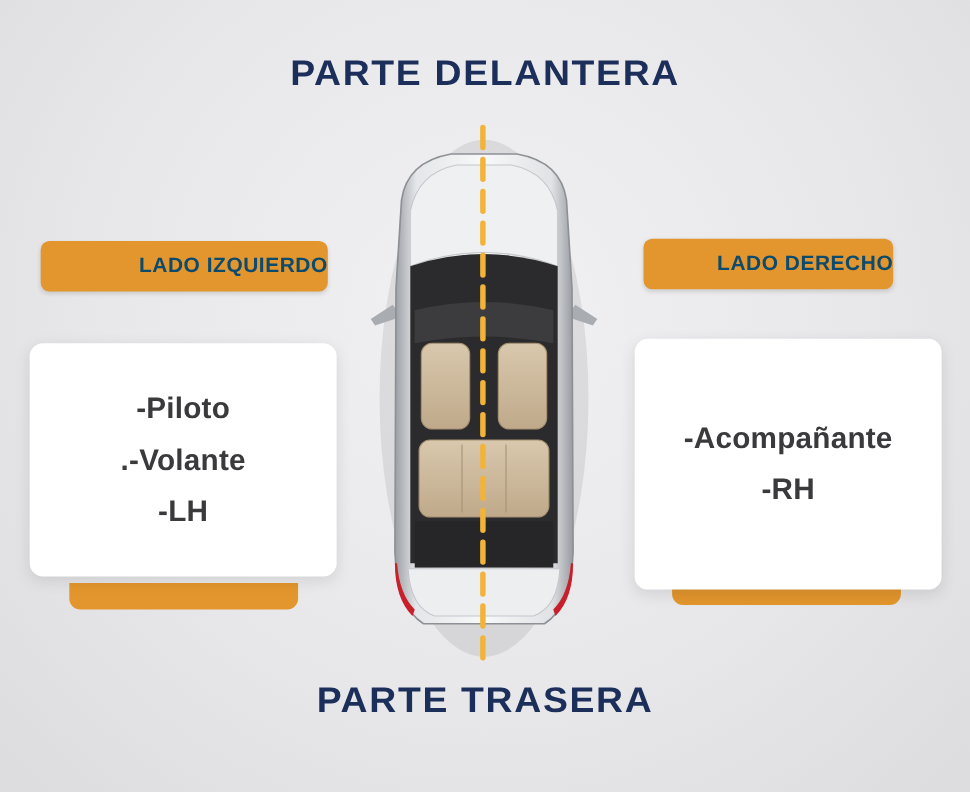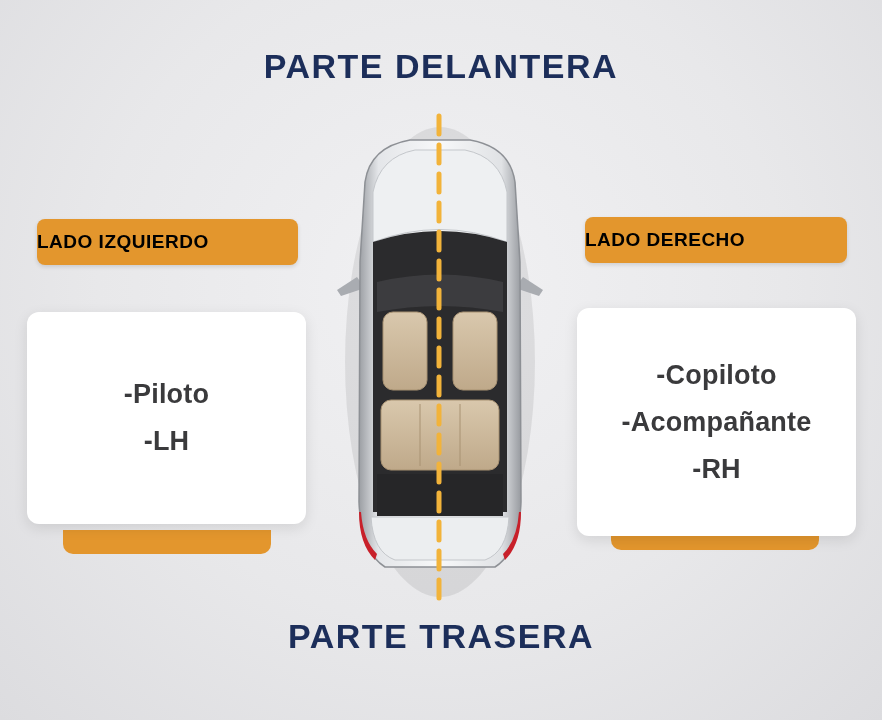--- a/index.html
+++ b/index.html
@@ -11,27 +11,27 @@
   .title {
     position: absolute; left: 0; width: 882px; text-align: center;
     font-family: "Liberation Sans", sans-serif; font-weight: 900;
     color: #1c2e5a; font-size: 34px; letter-spacing: 1.5px;
     transform: scaleY(0.95);
   }
   .title.top { top: 48px; }
   .title.bottom { top: 618px; }
   .side-label {
     position: absolute; height: 46px; border-radius: 8px;
-    background: #e3962d; color: #000000; font-weight: 900;
+    background: #e3962d; color: #0c4a6e; font-weight: 900;
     font-size: 19px; letter-spacing: 0.5px;
-    display: flex; align-items: center; justify-content: flex-start;
+    display: flex; align-items: center; justify-content: flex-end;
     box-shadow: 0 2px 4px rgba(0,0,0,0.12);
   }
   .side-label.left { left: 37px; top: 219px; width: 261px; }
-  .side-label.right { left: 585px; top: 217px; width: 262px; }
+  .side-label.right { left: 585px; top: 217px; width: 227px; }
   .card-accent {
     position: absolute; height: 24px; background: #e3962d;
     border-radius: 0 0 10px 10px;
   }
   .card-accent.left { left: 63px; top: 530px; width: 208px; }
   .card-accent.right { left: 611px; top: 526px; width: 208px; }
   .card {
     position: absolute; background: #fff; border-radius: 12px;
     box-shadow: 0 4px 14px rgba(0,0,0,0.10);
     display: flex; flex-direction: column; align-items: center; justify-content: center;
@@ -50,29 +50,29 @@
 <body>
 
 <div class="title top">PARTE DELANTERA</div>
 
 <div class="side-label left">
   <span>LADO IZQUIERDO</span>
 </div>
 <div class="card-accent left"></div>
 <div class="card left">
   <div class="item">-Piloto</div>
+  <div class="item">.-Volante</div>
   <div class="item">-LH</div>
 </div>
 
 <div class="side-label right">
   <span>LADO DERECHO</span>
 </div>
 <div class="card-accent right"></div>
 <div class="card right">
-  <div class="item">-Copiloto</div>
   <div class="item">-Acompañante</div>
   <div class="item">-RH</div>
 </div>
 
 <div class="car">
   <svg width="210" height="490" viewBox="0 0 210 490" xmlns="http://www.w3.org/2000/svg">
     <defs>
       <linearGradient id="body" x1="0" x2="1" y1="0" y2="0">
         <stop offset="0" stop-color="#9b9ea3"></stop>
         <stop offset="0.12" stop-color="#e4e6e9"></stop>

